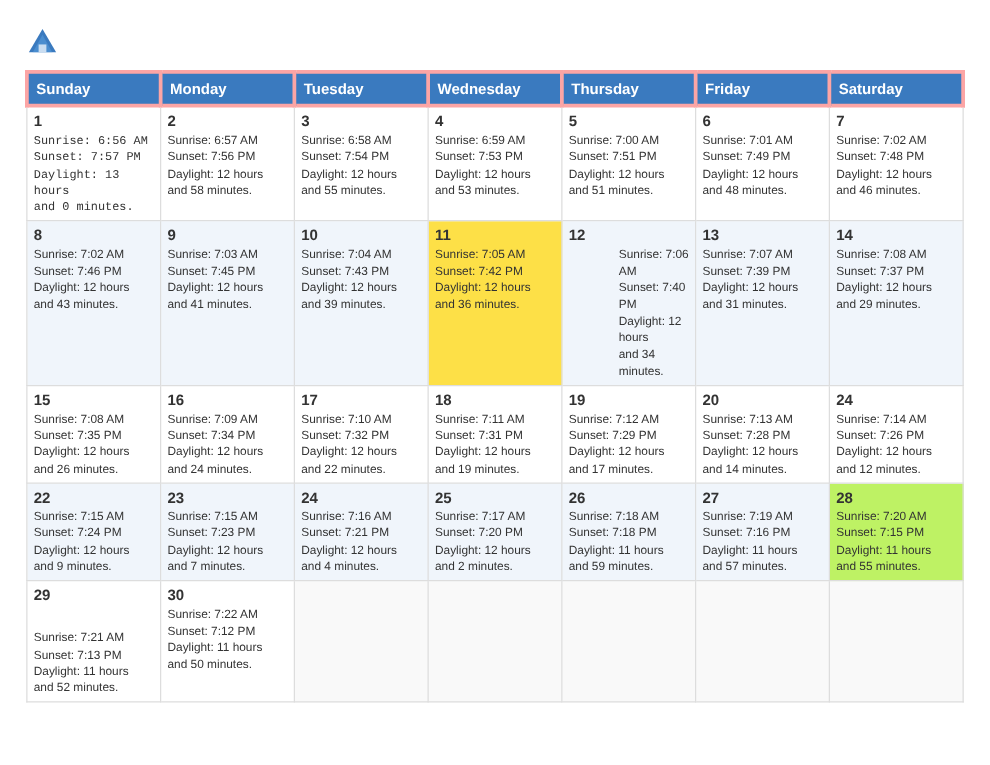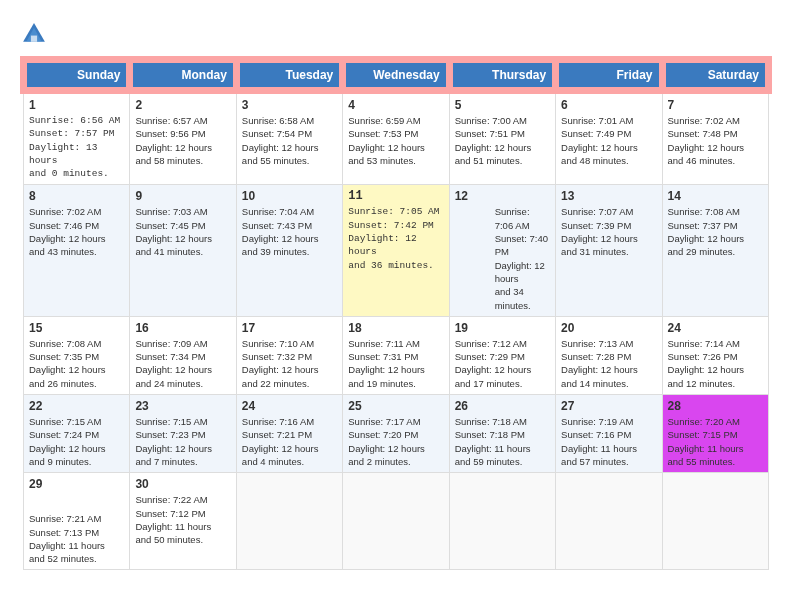--- a/index.html
+++ b/index.html
@@ -48,23 +48,23 @@
     .calendar-table {
       width: 100%;
       border-collapse: collapse;
       table-layout: fixed;
     }
     .calendar-table th {
       background-color: #3a7abf;
       color: #fff;
       font-size: 12px;
       font-weight: bold;
-      text-align: right;
+      text-align: left;
       padding: 5px 6px;
-      border: 7px solid #fca5a5;
+      border: 3px solid #fca5a5;
     }
     .calendar-table td {
       vertical-align: top;
       font-size: 9.5px;
       color: #333;
       padding: 4px 5px;
       border: 1px solid #ddd;
       background: #fff;
       height: 74px;
     }
@@ -127,21 +127,21 @@
           <td>
             <span class="day-number">1</span>
             <div class="day-info" style="white-space: pre-line; font-family: Liberation Mono, monospace;">Sunrise: 6:56 AM
 Sunset: 7:57 PM
 Daylight: 13 hours
 and 0 minutes.</div>
           </td>
           <td>
             <span class="day-number">2</span>
             <div class="day-info" style="white-space: pre-line;">Sunrise: 6:57 AM
-Sunset: 9:56 PM
+Sunset: 7:56 PM
 Daylight: 12 hours
 and 58 minutes.</div>
           </td>
           <td>
             <span class="day-number">3</span>
             <div class="day-info" style="white-space: pre-line;">Sunrise: 6:58 AM
 Sunset: 7:54 PM
 Daylight: 12 hours
 and 55 minutes.</div>
           </td>
@@ -189,21 +189,21 @@
 Daylight: 12 hours
 and 41 minutes.</div>
           </td>
           <td style="background: rgb(240, 245, 251);">
             <span class="day-number">10</span>
             <div class="day-info" style="white-space: pre-line;">Sunrise: 7:04 AM
 Sunset: 7:43 PM
 Daylight: 12 hours
 and 39 minutes.</div>
           </td>
-          <td style="background: #fef9c3; font-family: Liberation Mono, monospace;">
+          <td style="background: #fde047;">
             <span class="day-number">11</span>
             <div class="day-info" style="white-space: pre-line;">Sunrise: 7:05 AM
 Sunset: 7:42 PM
 Daylight: 12 hours
 and 36 minutes.</div>
           </td>
           <td style="background: rgb(240, 245, 251);">
             <span class="day-number">12</span>
             <div class="day-info" style="white-space: pre-line; margin-left: 40px;">Sunrise: 7:06 AM
 Sunset: 7:40 PM
@@ -312,21 +312,21 @@
 Daylight: 11 hours
 and 59 minutes.</div>
           </td>
           <td style="background: rgb(240, 245, 251);">
             <span class="day-number">27</span>
             <div class="day-info" style="white-space: pre-line;">Sunrise: 7:19 AM
 Sunset: 7:16 PM
 Daylight: 11 hours
 and 57 minutes.</div>
           </td>
-          <td style="background: #d946ef;">
+          <td style="background: #bef264;">
             <span class="day-number">28</span>
             <div class="day-info" style="white-space: pre-line;">Sunrise: 7:20 AM
 Sunset: 7:15 PM
 Daylight: 11 hours
 and 55 minutes.</div>
           </td>
         </tr>
         <tr class="last-row">
           <td>
             <span class="day-number">29</span>

